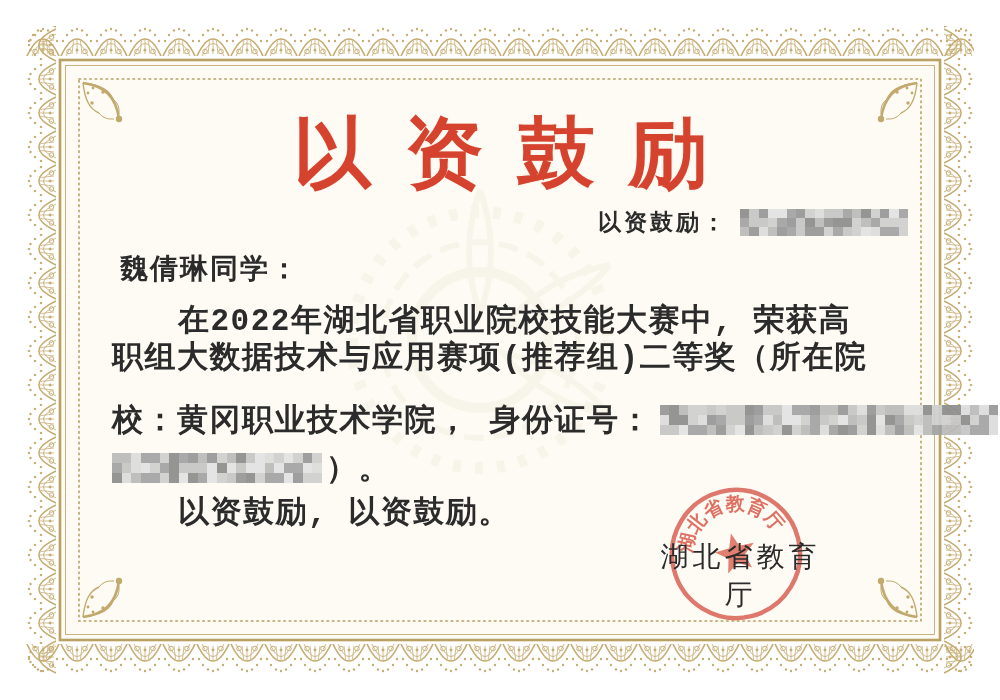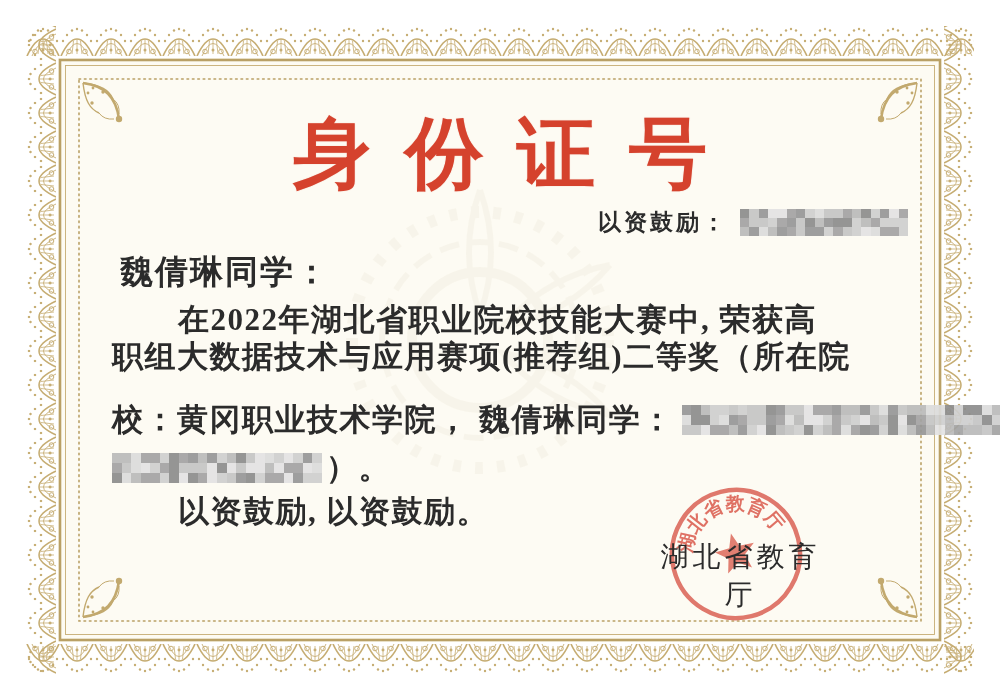--- a/index.html
+++ b/index.html
@@ -14,22 +14,22 @@
   .title{
     top:102px;left:0;right:0;text-align:center;
     font-size:78px;font-weight:bold;color:#d5422d;
     letter-spacing:34px;padding-left:34px;
     text-shadow:0 0 1px rgba(213,66,45,.4);
   }
   .cert-no{
     top:207px;left:598px;display:flex;align-items:center;gap:12px;
     font-size:23px;font-weight:bold;letter-spacing:3px;
   }
-  .salutation{top:250px;left:120px;font-size:33px;font-weight:bold;letter-spacing:2px;}
-  .bodyline{font-size:31px;font-weight:bold;letter-spacing:1.5px;white-space:nowrap;}
+  .salutation{top:250px;left:120px;font-size:28px;font-weight:bold;letter-spacing:2px;}
+  .bodyline{font-size:31px;font-weight:bold;letter-spacing:1.5px;white-space:nowrap;font-family:Liberation Mono, monospace;}
   .line1{top:299px;left:178px;}
   .line2{top:336px;left:112px;}
   .line3{top:399px;left:112px;display:flex;align-items:center;gap:8px;}
   .line4{top:447px;left:112px;display:flex;align-items:center;gap:4px;}
   .closing{top:491px;left:178px;}
   .sig-block{top:538px;left:648px;width:185px;text-align:center;z-index:3;}
   .issuer{font-size:28px;font-weight:normal;letter-spacing:4px;}
   .issue-date{font-size:27px;font-weight:bold;letter-spacing:2px;margin-top:10px;}
   .mosaic{display:grid;opacity:.92;}
   .m1{width:168px;height:27px;}
@@ -123,21 +123,21 @@
   <g fill="#dc6355" font-size="19" font-weight="bold" text-anchor="middle">
     <text transform="rotate(-63) translate(0,-44)">湖</text>
     <text transform="rotate(-38) translate(0,-44)">北</text>
     <text transform="rotate(-13) translate(0,-44)">省</text>
     <text transform="rotate(13) translate(0,-44)">教</text>
     <text transform="rotate(38) translate(0,-44)">育</text>
     <text transform="rotate(63) translate(0,-44)">厅</text>
   </g>
 </svg>
 
-<div class="layer title">身份证号</div>
+<div class="layer title">以资鼓励</div>
 
 <div class="layer cert-no">
   <span>以资鼓励：</span>
   <span class="mosaic m1" style="grid-template-columns: repeat(18, 1fr); grid-template-rows: repeat(3, 1fr);">
       <div style="background: rgb(141, 141, 141);"></div>
       <div style="background: rgb(197, 197, 197);"></div>
       <div style="background: rgb(151, 151, 151);"></div>
       <div style="background: rgb(227, 227, 227);"></div>
       <div style="background: rgb(227, 227, 227);"></div>
       <div style="background: rgb(163, 163, 163);"></div>
@@ -191,21 +191,21 @@
       <div style="background: rgb(207, 207, 207);"></div>
     </span>
 </div>
 
 <div class="layer salutation">魏倩琳同学：</div>
 
 <div class="layer bodyline line1">在2022年湖北省职业院校技能大赛中, 荣获高</div>
 <div class="layer bodyline line2">职组大数据技术与应用赛项(推荐组)二等奖（所在院</div>
 
 <div class="layer bodyline line3">
-  <span>校：黄冈职业技术学院， 魏倩琳同学：</span>
+  <span>校：黄冈职业技术学院， 身份证号：</span>
   <span class="mosaic m2" style="grid-template-columns: repeat(36, 1fr); grid-template-rows: repeat(3, 1fr);">
       <div style="background: rgb(151, 151, 151);"></div>
       <div style="background: rgb(141, 141, 141);"></div>
       <div style="background: rgb(186, 186, 186);"></div>
       <div style="background: rgb(207, 207, 207);"></div>
       <div style="background: rgb(207, 207, 207);"></div>
       <div style="background: rgb(197, 197, 197);"></div>
       <div style="background: rgb(207, 207, 207);"></div>
       <div style="background: rgb(197, 197, 197);"></div>
       <div style="background: rgb(197, 197, 197);"></div>

